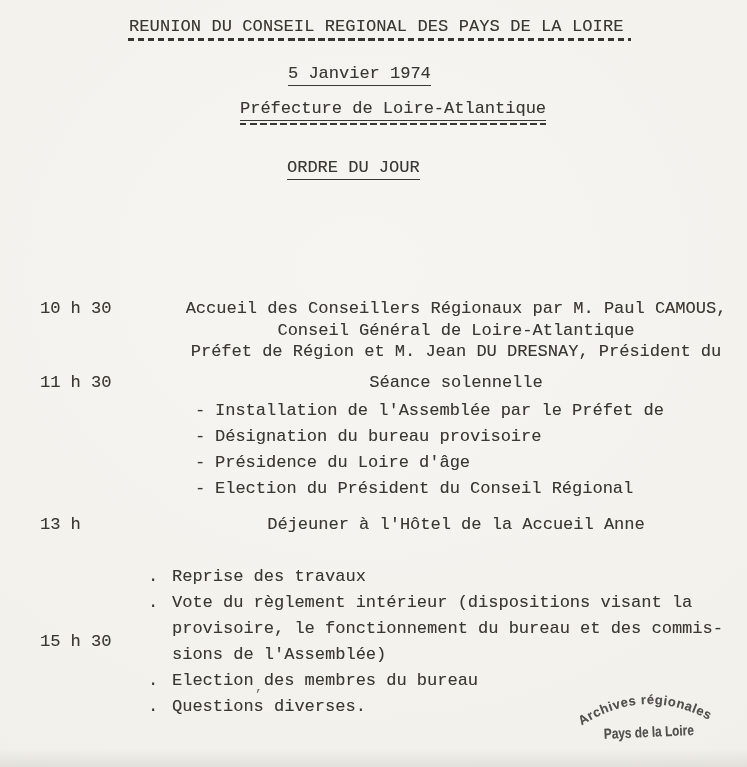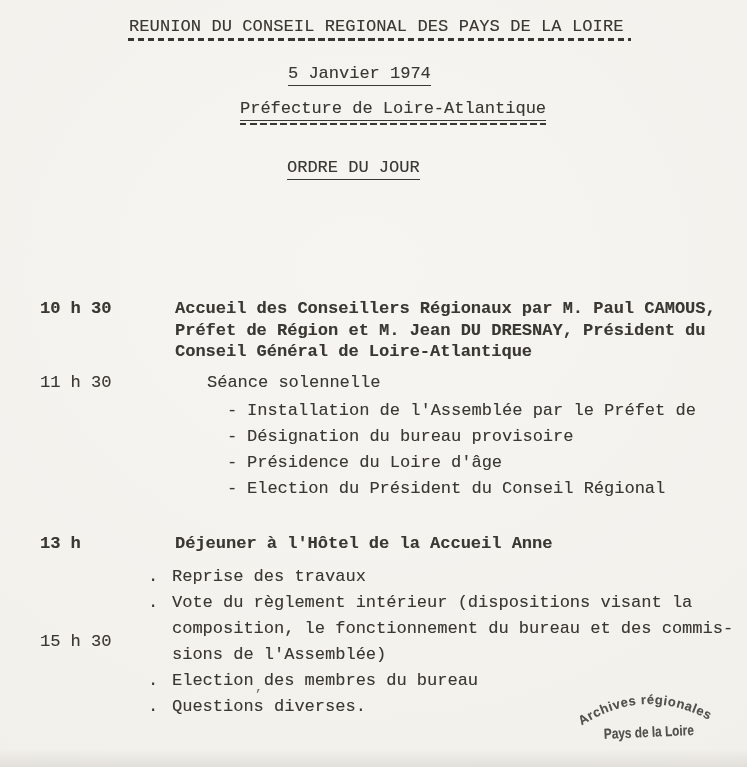--- a/index.html
+++ b/index.html
@@ -56,26 +56,26 @@
       currentColor 0px, currentColor 6.5px, transparent 6.5px, transparent 10px);
   }
 
   
   .row {
     position: absolute; left: 40px; width: 697px;
     display: flex; line-height: 21.5px;
   }
   .row .time { width: 135px; flex: none; white-space: nowrap; }
   .row .content { flex: 1; }
-  .row-0 { top: 298px; font-weight: bold; }
-  .row-1 { top: 372px; gap: 32px; }
-  .row-2 { top: 533px; font-weight: bold; }
+  .row-0 { top: 298px; }
+  .row-1 { top: 372px; }
+  .row-2 { top: 514px; }
   .row-3 { top: 564px; line-height: 26px; align-items: center; }
 
-  .line { white-space: nowrap; }
+  .line { white-space: nowrap; text-align: center; }
 
   .dash-item {
     position: relative; margin-left: 40px; margin-top: 7px;
     line-height: 19px;
   }
   .dash-item:first-of-type { margin-top: 11px; }
   .dash-item .bullet { position: absolute; left: -20px; }
 
   .dot-item {
     position: relative; margin-left: -3px;
@@ -125,22 +125,22 @@
 
   <div class="doc-heading">
     <span class="u">ORDRE DU JOUR</span>
   </div>
 
   <div id="schedule">
       <div class="row row-0">
         <div class="time">10 h 30</div>
         <div class="content">
           <div class="line">Accueil des Conseillers Régionaux par M. Paul CAMOUS,</div>
+          <div class="line">Conseil Général de Loire-Atlantique</div>
           <div class="line">Préfet de Région et M. Jean DU DRESNAY, Président du</div>
-          <div class="line">Conseil Général de Loire-Atlantique</div>
         </div>
       </div>
       <div class="row row-1">
         <div class="time">11 h 30</div>
         <div class="content">
           <div class="line">Séance solennelle</div>
           <div class="dash-item"><span class="bullet">-</span><span class="item-text">Installation de l'Assemblée par le Préfet de</span></div>
           <div class="dash-item"><span class="bullet">-</span><span class="item-text">Désignation du bureau provisoire</span></div>
           <div class="dash-item"><span class="bullet">-</span><span class="item-text">Présidence du Loire d'âge</span></div>
           <div class="dash-item"><span class="bullet">-</span><span class="item-text">Election du Président du Conseil Régional</span></div>
@@ -149,21 +149,21 @@
       <div class="row row-2">
         <div class="time">13 h</div>
         <div class="content">
           <div class="line">Déjeuner à l'Hôtel de la Accueil Anne</div>
         </div>
       </div>
       <div class="row row-3">
         <div class="time">15 h 30</div>
         <div class="content">
           <div class="dot-item"><span class="bullet">.</span><span class="item-text">Reprise des travaux</span></div>
-          <div class="dot-item"><span class="bullet">.</span><span class="item-text">Vote du règlement intérieur (dispositions visant la</span><div class="cont">composition, le fonctionnement du bureau et des commis-</div><div class="cont">sions de l'Assemblée)</div></div>
+          <div class="dot-item"><span class="bullet">.</span><span class="item-text">Vote du règlement intérieur (dispositions visant la</span><div class="cont">provisoire, le fonctionnement du bureau et des commis-</div><div class="cont">sions de l'Assemblée)</div></div>
           <div class="dot-item"><span class="bullet">.</span><span class="item-text">Election des membres du bureau</span></div>
           <div class="dot-item"><span class="bullet">.</span><span class="item-text">Questions diverses.</span></div>
         </div>
       </div>
     </div>
 
   <svg class="stamp" width="150" height="78" viewBox="0 0 150 78">
     <path id="arcPath" d="M 6 52 Q 75 8 144 52" fill="none"></path>
     <text class="stamp-arc">
       <textPath href="#arcPath" startOffset="50%" text-anchor="middle">Archives régionales</textPath>

